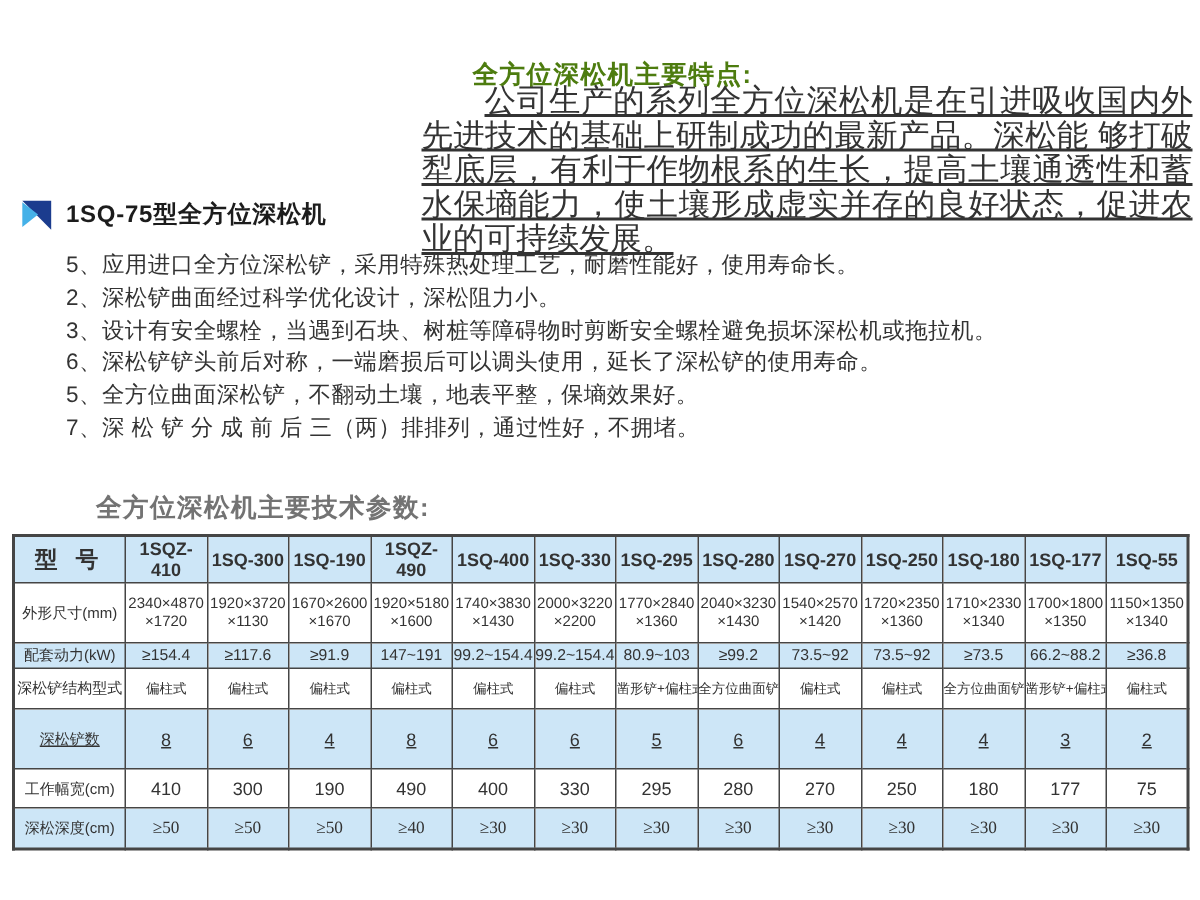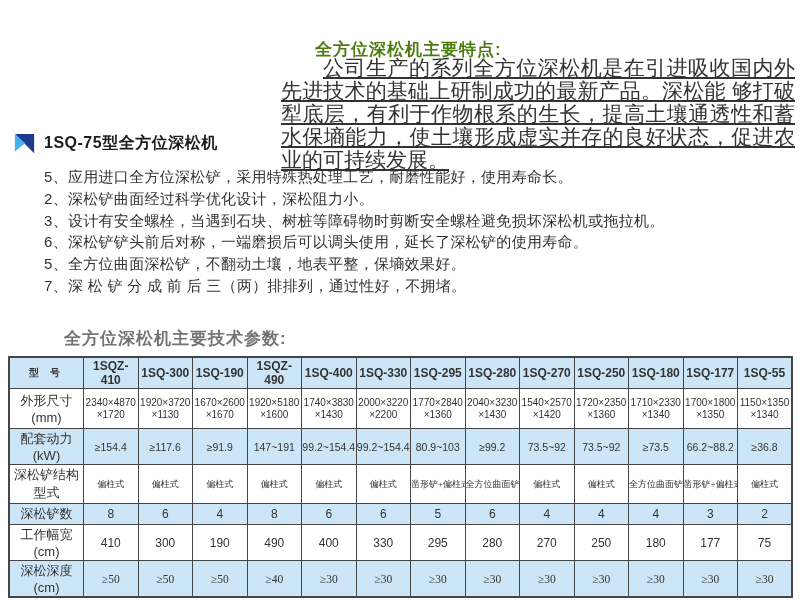--- a/index.html
+++ b/index.html
@@ -35,30 +35,30 @@
     position:absolute;left:8px;top:356px;width:785px;
     border-collapse:collapse;table-layout:fixed;
     border:2px solid #454545;
   }
   table.specs th,table.specs td{
     border:1px solid #454545;text-align:center;vertical-align:middle;
     padding:1px 0;color:#333;overflow:hidden;
   }
   thead tr{height:26px;background:#cde6f7;}
   thead th{font-size:12px;font-weight:bold;}
-  th.corner{width:73px;letter-spacing:4px;font-size:10px;margin-top:24px;}
-  th.rowlabel{font-size:13px;font-weight:normal;letter-spacing:0;}
+  th.corner{width:73px;letter-spacing:4px;font-size:15px;margin-top:24px;}
+  th.rowlabel{font-size:10px;font-weight:normal;letter-spacing:0;}
   tbody tr:nth-child(even){background:#cde6f7;}
   tbody tr:nth-child(1){height:40px;}
   tbody tr:nth-child(1) td{font-size:10px;line-height:12px;white-space:pre-line;}
   tbody tr:nth-child(2){height:16px;}
   tbody tr:nth-child(2) td{font-size:10.5px;white-space:nowrap;}
-  tbody tr:nth-child(3){height:27px;font-family:Liberation Serif, serif;}
+  tbody tr:nth-child(3){height:27px;}
   tbody tr:nth-child(3) td{font-size:9px;white-space:nowrap;}
-  tbody tr:nth-child(4){height:20px;}
+  tbody tr:nth-child(4){height:40px;text-decoration:underline;}
   tbody tr:nth-child(4) td{font-size:12px;}
   tbody tr:nth-child(5){height:26px;margin-left:45px;}
   tbody tr:nth-child(5) td{font-size:12px;}
   tbody tr:nth-child(6){height:27px;}
   tbody tr:nth-child(6) td{font-size:11.5px;font-family:Liberation Serif, serif;}
 </style>
 </head>
 <body>
 
 <div>

